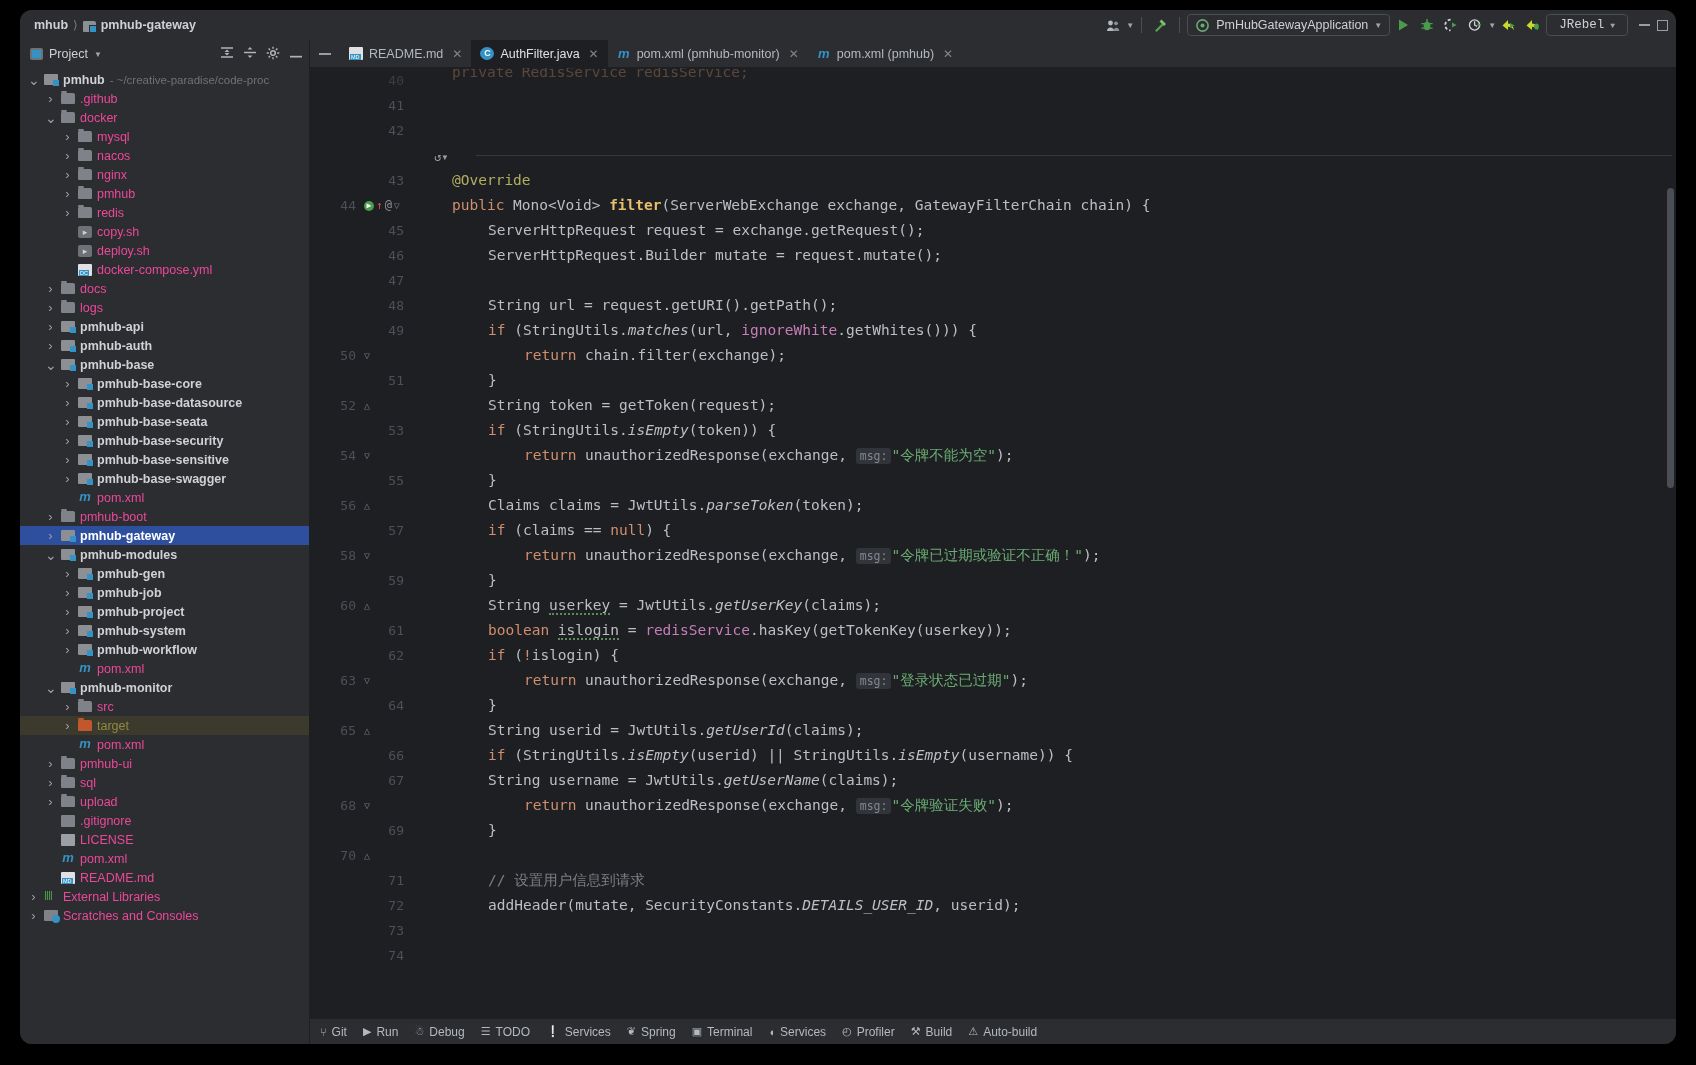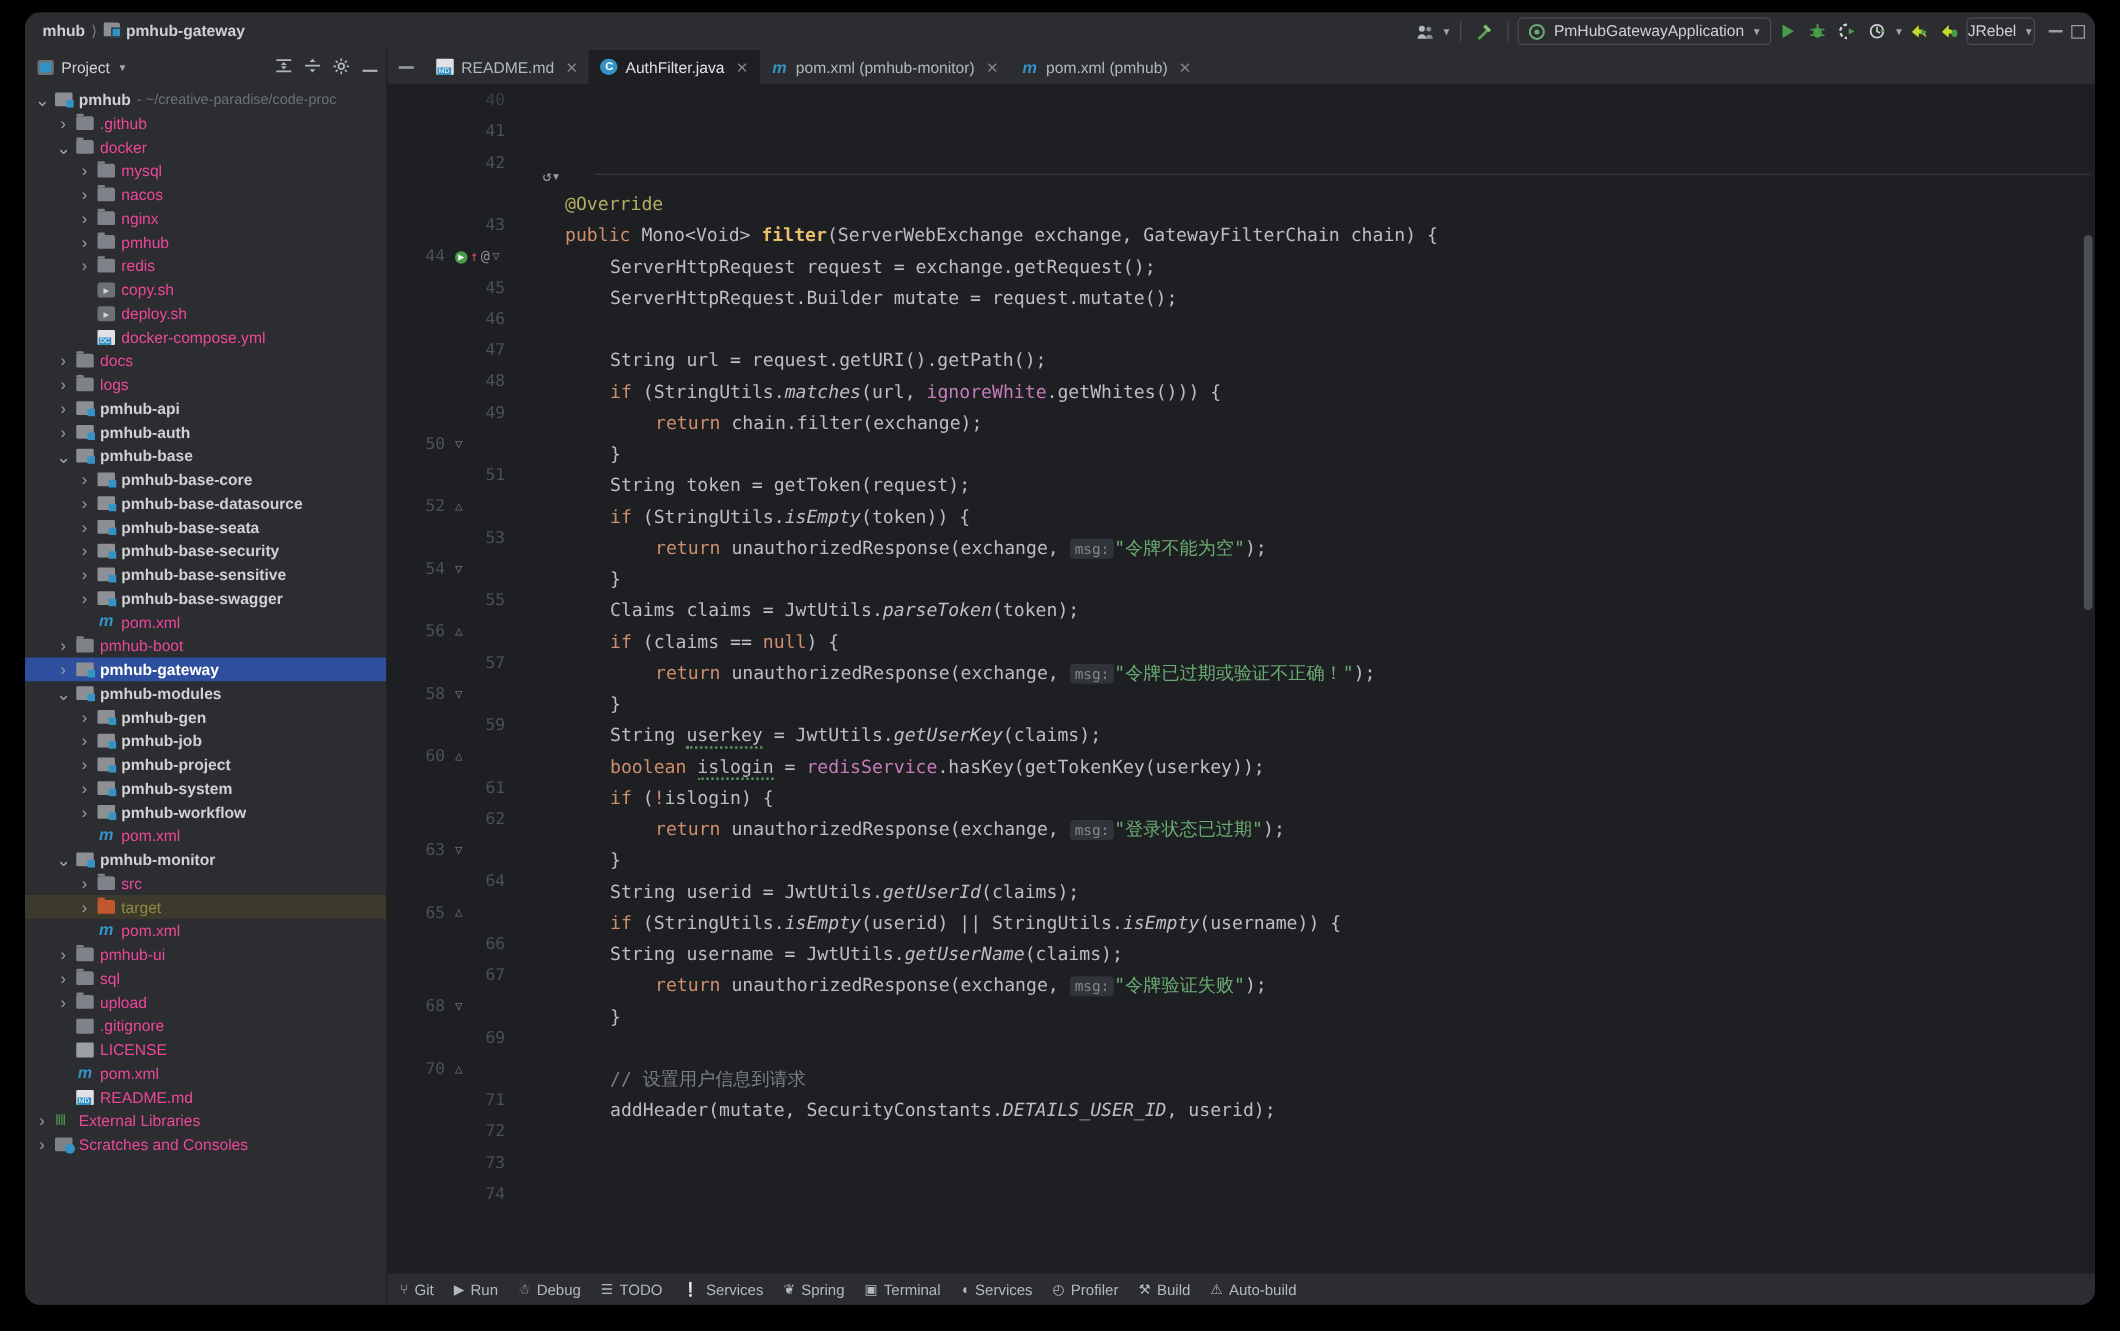--- a/index.html
+++ b/index.html
@@ -23,21 +23,21 @@
 
   
   .titlebar {
     height: 30px;
     background: #2b2d30;
     display: flex; align-items: center;
     padding: 0 8px;
     flex: 0 0 30px;
     font-size: 12.5px;
   }
-  .breadcrumb { display: flex; align-items: flex-start; gap: 5px; padding-left: 6px; }
+  .breadcrumb { display: flex; align-items: flex-end; gap: 5px; padding-left: 6px; }
   .bc-item { color: #ced0d6; font-weight: bold; font-size: 12.5px; }
   .bc-sep { color: #7a7d85; font-size: 12px; }
   .mod-icon {
     width: 13px; height: 11px; position: relative; display:inline-block;
     background: #8c8f94; border-radius: 1px 2px 1px 1px;
   }
   .mod-icon:after {
     content:''; position:absolute; right:-1px; bottom:-1px;
     width:6px; height:6px; background:#3592c4; border:1px solid #2b2d30;
   }
@@ -49,22 +49,22 @@
   }
   .tb-sep { width: 1px; height: 16px; background: #4a4d52; margin: 0 5px; }
   .runconfig {
     display: flex; align-items: center; gap: 6px;
     height: 22px; padding: 0 7px;
     border: 1px solid #4a4d52; border-radius: 4px;
     font-size: 12.5px; color: #ced0d6;
   }
   .jrebel {
     display:flex; align-items:center; gap:6px;
-    height:22px; padding:0 0; border:1px solid #4a4d52; border-radius:4px;
-    font-size:12.5px; color:#ced0d6;
+    height:22px; padding:0 12px; border:1px solid #4a4d52; border-radius:4px;
+    font-size:12.5px; color:#ced0d6;font-family:Liberation Mono, monospace;
   }
   .caret { font-size: 8px; color: #a0a3a9; }
   .win-ctrl { display:flex; gap:7px; margin-left: 9px; align-items:center;}
   .win-box { width:11px; height:11px; border:1.6px solid #9a9da3; }
   .win-min { width:11px; height:2px; background:#9a9da3; }
 
   
   .body { flex: 1; display: flex; min-height: 0; }
 
   
@@ -733,20 +733,21 @@
             </div>
           <div class="gl">
               <span class="num">73</span>
             </div>
           <div class="gl">
               <span class="num">74</span>
             </div>
         </div>
 
         <div class="code">
+          <div class="cl ind1" style="opacity:.35;overflow:hidden;height:16px;line-height:8px"><span class="kw">private RedisService redisService;</span></div>
           <div class="cl" style="height:34px"></div>
           <div class="cl"></div>
           <div class="cl" style="position:relative">
             <span style="position:absolute;left:60px;right:4px;top:12px;height:1px;background:#35383d"></span>
             <span style="position:absolute;left:18px;top:2px;color:#9ca0a6;font-size:12px">↺▾</span>
           </div>
           <div class="cl ind1"><span class="ann">@Override</span></div>
           <div class="cl ind1"><span class="kw">public </span><span class="txt">Mono&lt;Void&gt; </span><span class="fun">filter</span><span class="txt">(ServerWebExchange exchange, GatewayFilterChain chain) {</span></div>
           <div class="cl ind2"><span class="txt">ServerHttpRequest request = exchange.getRequest();</span></div>
           <div class="cl ind2"><span class="txt">ServerHttpRequest.Builder mutate = request.mutate();</span></div>

